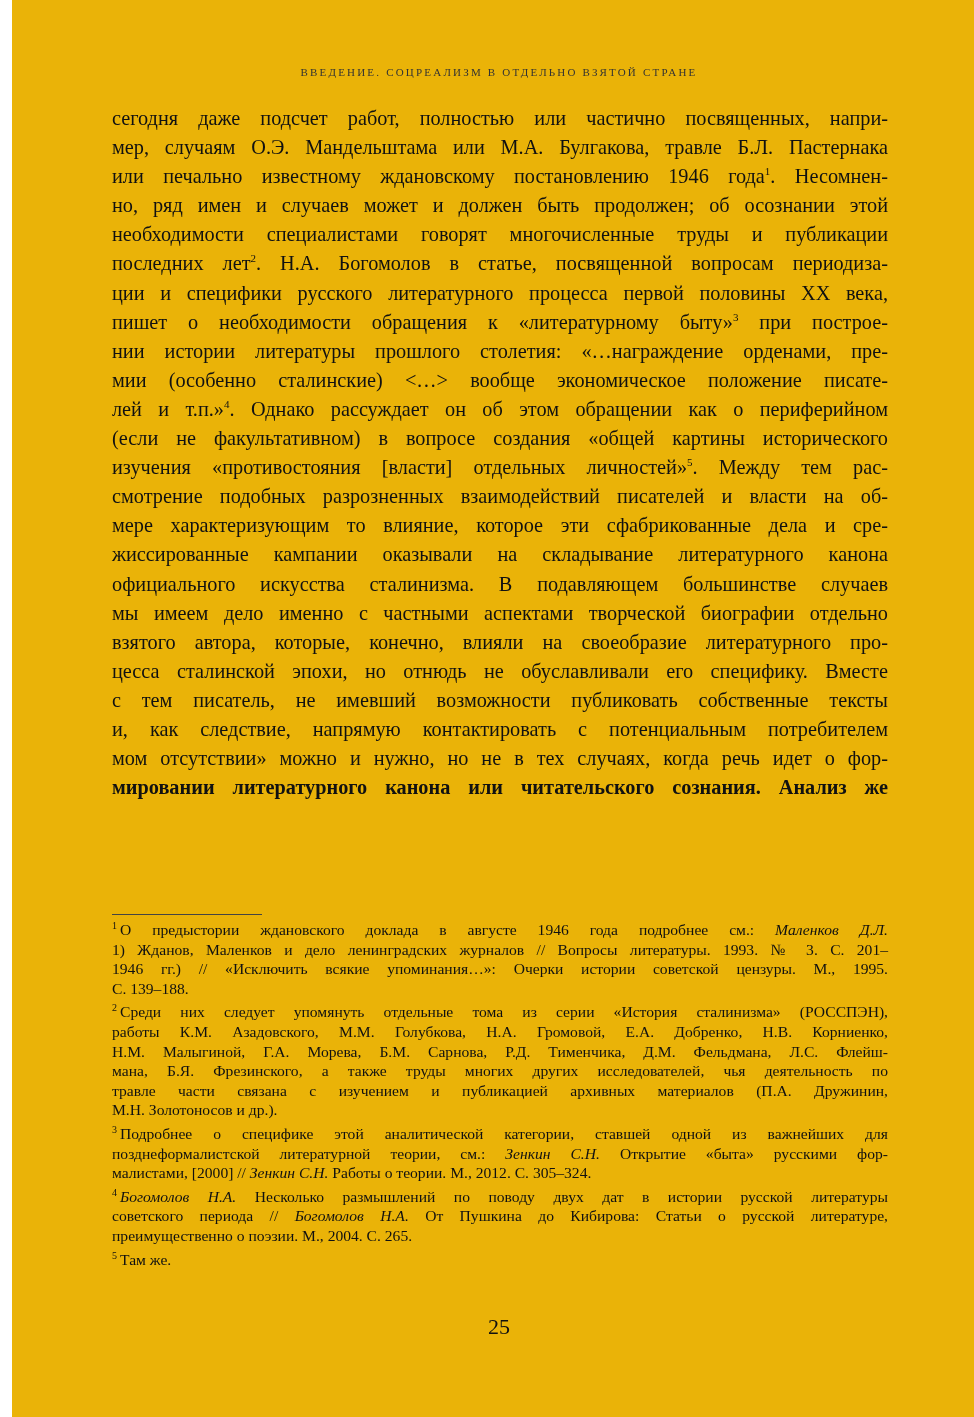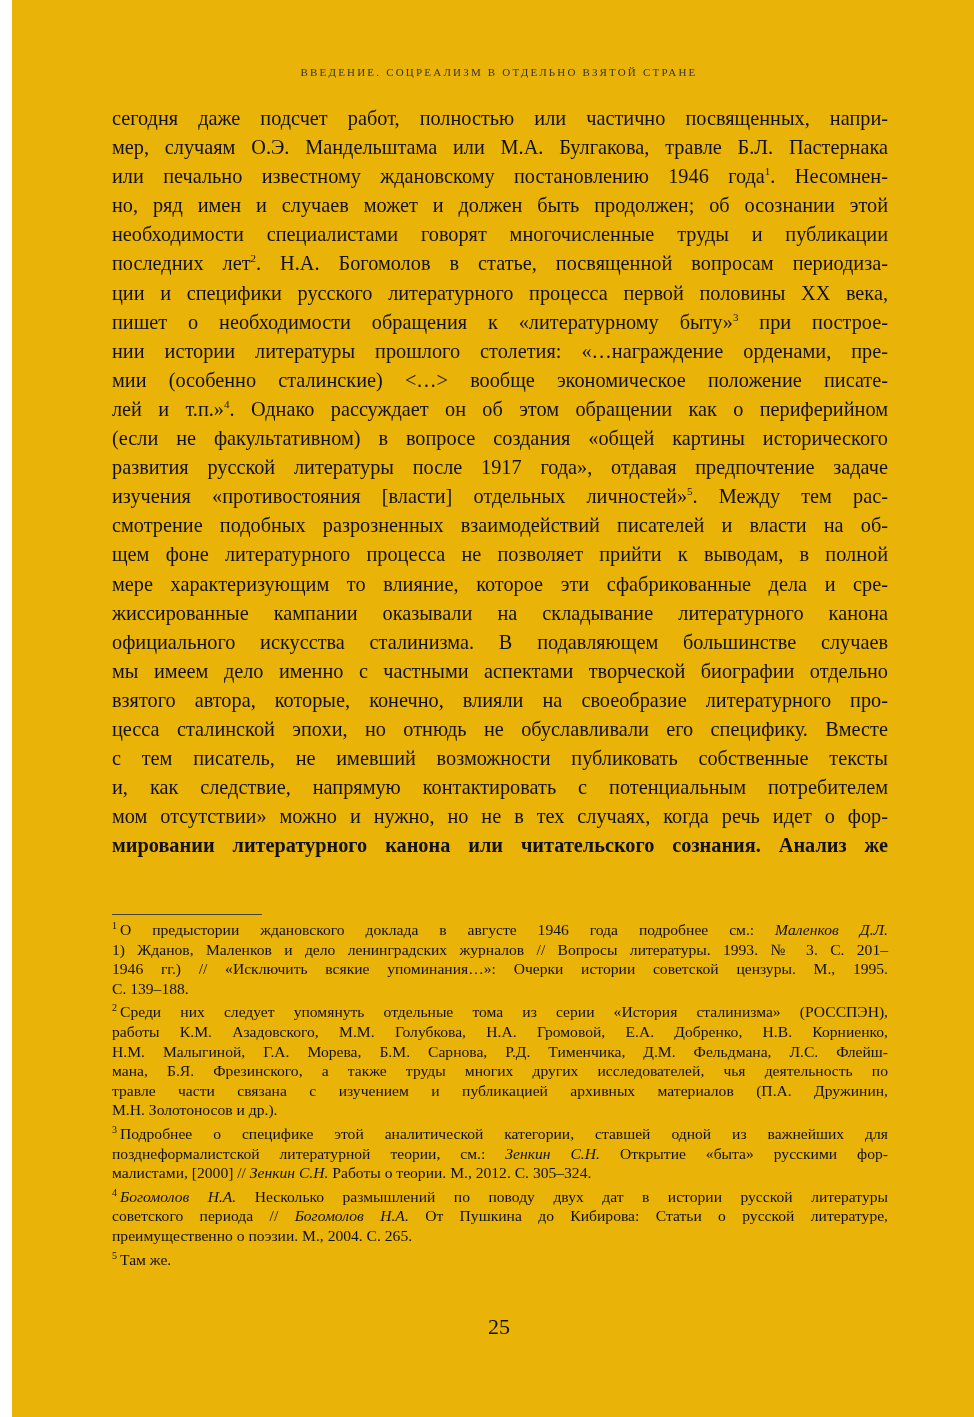--- a/index.html
+++ b/index.html
@@ -45,24 +45,22 @@
       <span class="line">или печально известному ждановскому постановлению 1946 года<sup>1</sup>. Несомнен-</span>
       <span class="line">но, ряд имен и случаев может и должен быть продолжен; об осознании этой</span>
       <span class="line">необходимости специалистами говорят многочисленные труды и публикации</span>
       <span class="line">последних лет<sup>2</sup>. Н.А. Богомолов в статье, посвященной вопросам периодиза-</span>
       <span class="line">ции и специфики русского литературного процесса первой половины XX века,</span>
       <span class="line">пишет о необходимости обращения к «литературному быту»<sup>3</sup> при построе-</span>
       <span class="line">нии истории литературы прошлого столетия: «…награждение орденами, пре-</span>
       <span class="line">мии (особенно сталинские) &lt;…&gt; вообще экономическое положение писате-</span>
       <span class="line">лей и т.п.»<sup>4</sup>. Однако рассуждает он об этом обращении как о периферийном</span>
       <span class="line">(если не факультативном) в вопросе создания «общей картины исторического</span>
-      <span class="line">развития русской литературы после 1917 года», отдавая предпочтение задаче</span>
       <span class="line">изучения «противостояния [власти] отдельных личностей»<sup>5</sup>. Между тем рас-</span>
       <span class="line">смотрение подобных разрозненных взаимодействий писателей и власти на об-</span>
-      <span class="line">щем фоне литературного процесса не позволяет прийти к выводам, в полной</span>
       <span class="line">мере характеризующим то влияние, которое эти сфабрикованные дела и сре-</span>
       <span class="line">жиссированные кампании оказывали на складывание литературного канона</span>
       <span class="line">официального искусства сталинизма. В подавляющем большинстве случаев</span>
       <span class="line">мы имеем дело именно с частными аспектами творческой биографии отдельно</span>
       <span class="line">взятого автора, которые, конечно, влияли на своеобразие литературного про-</span>
       <span class="line">цесса сталинской эпохи, но отнюдь не обуславливали его специфику. Вместе</span>
       <span class="line">с тем писатель, не имевший возможности публиковать собственные тексты</span>
       <span class="line">и, как следствие, напрямую контактировать с потенциальным потребителем</span>
       <span class="line">мом отсутствии» можно и нужно, но не в тех случаях, когда речь идет о фор-</span>
       <span class="line last">мировании литературного канона или читательского сознания. Анализ же</span>

